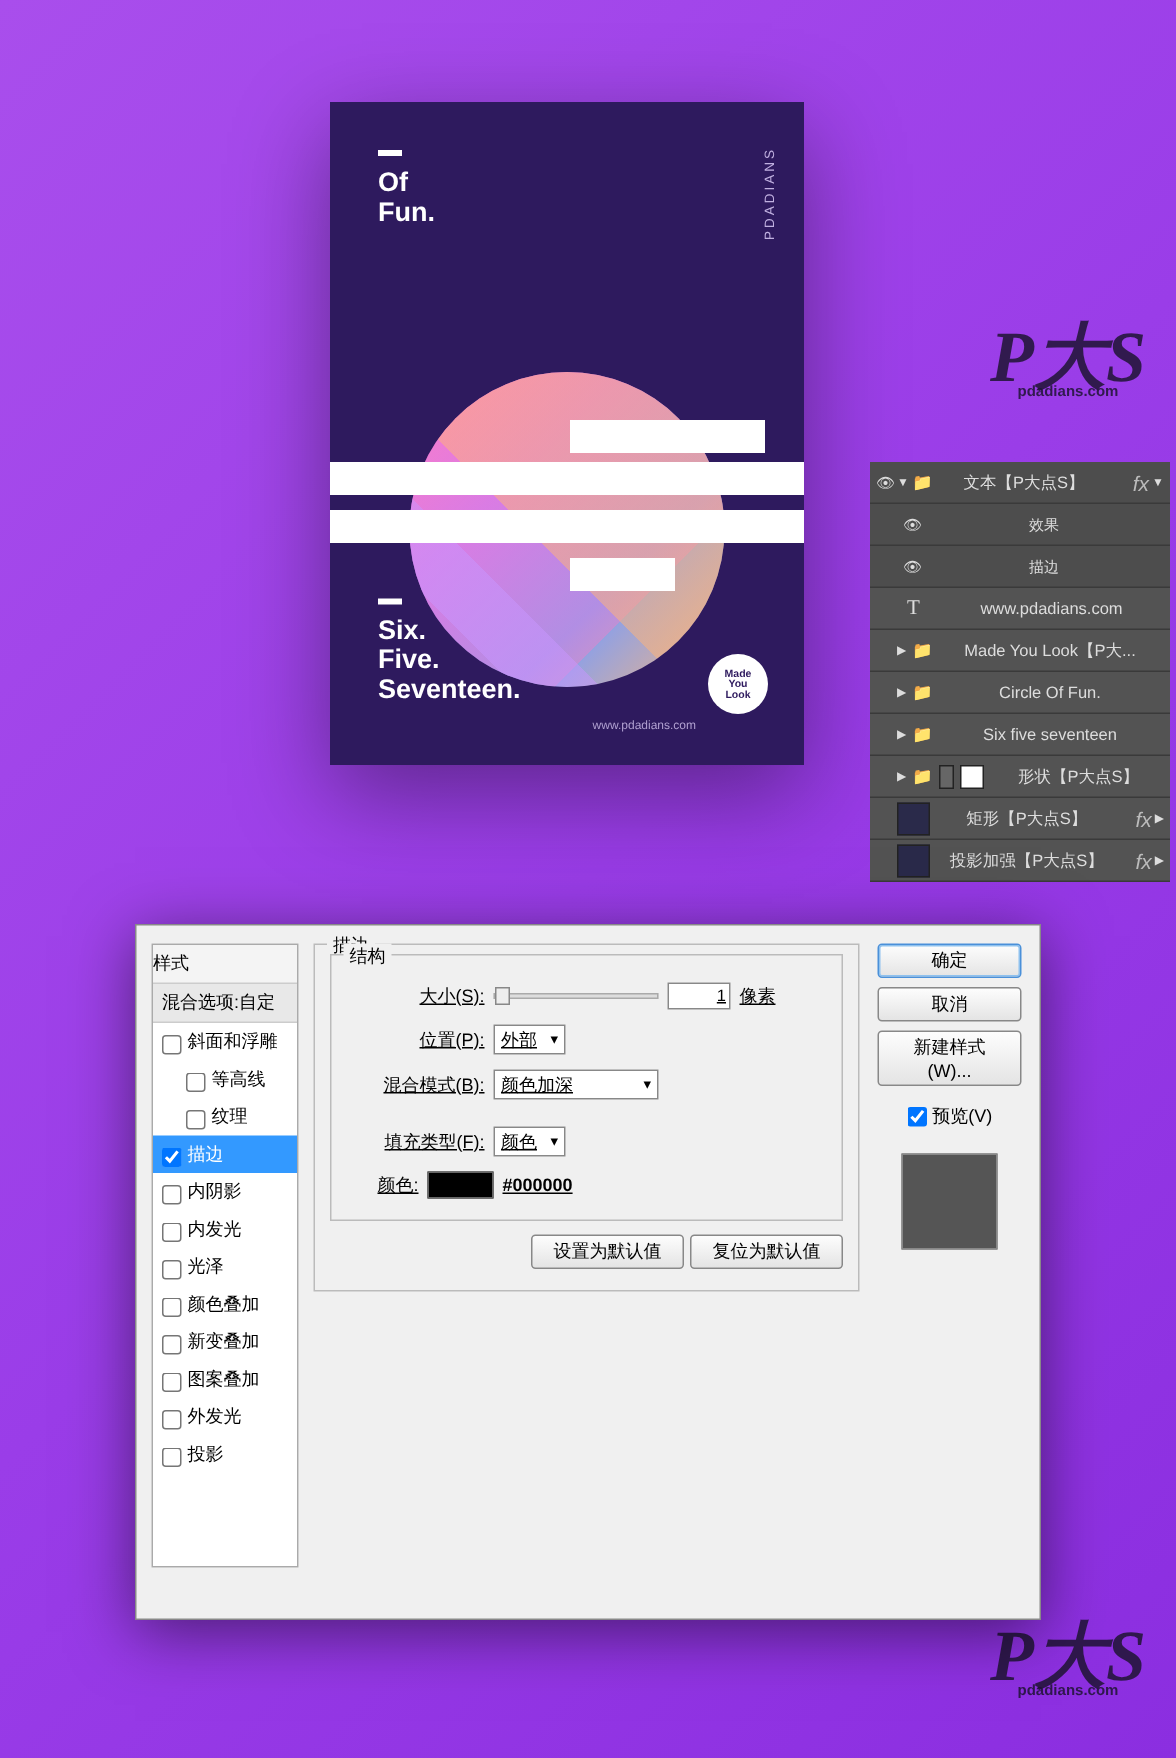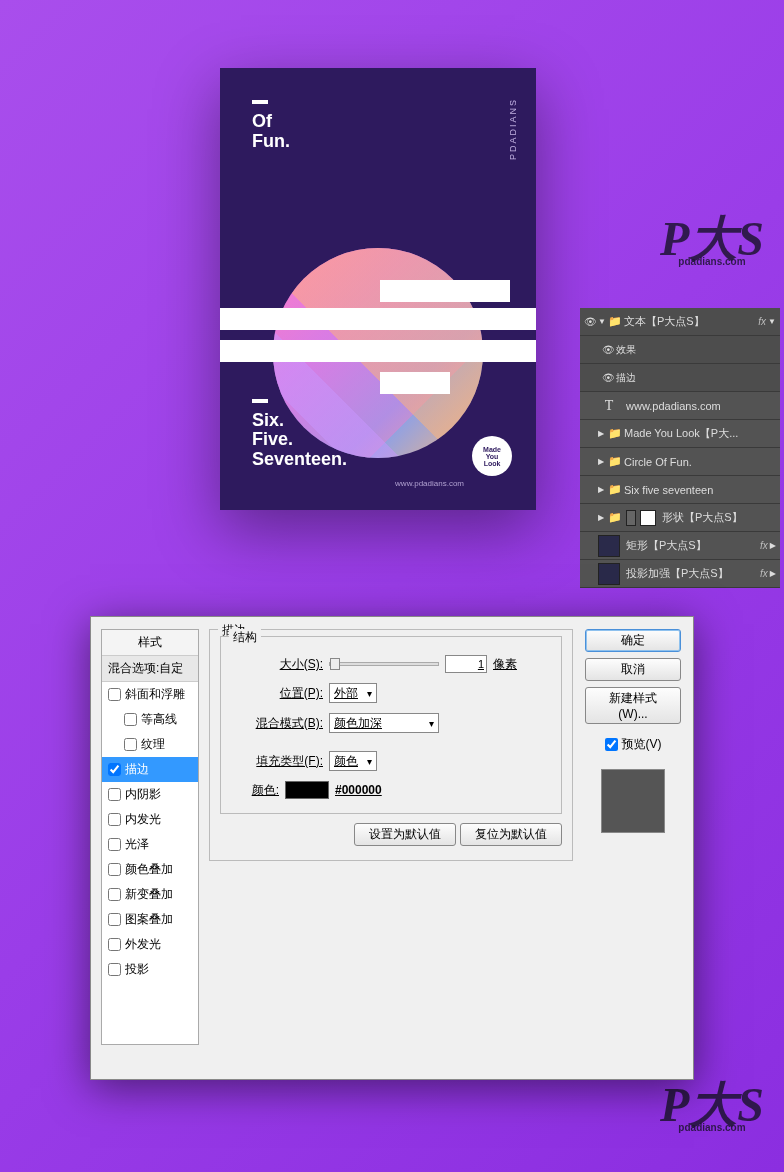--- a/index.html
+++ b/index.html
@@ -82,22 +82,22 @@
 .layer-row.sub { padding-left: 22px; background: #4d4d4d; font-size: 10px; }
 .layer-row .eye { width: 14px; font-size: 10px; }
 .layer-row .arrow { width: 10px; font-size: 8px; }
 .layer-row .folder { width: 16px; color: #ddd; }
 .layer-row .thumb {
   width: 22px; height: 22px; background: #fff; border: 1px solid #222; margin-right: 6px;
   display: flex; align-items: center; justify-content: center; font-size: 10px;
 }
 .layer-row .thumb.dark { background: #2a2a4a; }
 .layer-row .thumb.text { background: none; border: none; color: #ddd; font-family: serif; font-size: 14px; }
-.layer-row .label { flex: 1; white-space: nowrap; overflow: hidden; }
-.layer-row .fx { font-style: italic; font-size: 10px; color: #bbb; margin-left: 14px; }
+.layer-row .label { flex: 1; white-space: nowrap; overflow: hidden; text-align: center; }
+.layer-row .fx { font-style: italic; font-size: 14px; color: #bbb; margin-left: 14px; }
 .layer-row .fx-arrow { font-size: 8px; margin-left: 2px; }
 
 
 .dialog {
   position: absolute; left: 90px; top: 616px;
   width: 604px; height: 464px;
   background: #f0f0f0; border: 1px solid #888;
   box-shadow: 0 8px 40px rgba(0,0,0,0.5);
 }
 .dialog-title {
@@ -111,27 +111,27 @@
   width: 42px; height: 18px; background: #c75050; color: #fff;
   display: flex; align-items: center; justify-content: center; font-size: 10px;
   margin-left: 4px;
 }
 .dialog-body { display: flex; padding: 12px 10px 10px; height: calc(100% - 24px); }
 
 .style-list {
   width: 98px; border: 1px solid #aaa; background: #fff; font-size: 12px;
 }
 .style-list .hdr {
-  text-align: center; padding: 4px 0; border-bottom: 1px solid #ccc; background: #f4f4f4;
+  text-align: left; padding: 4px 0; border-bottom: 1px solid #ccc; background: #f4f4f4;
 }
 .style-list .blend {
   padding: 4px 6px; background: #e8e8e8; border-bottom: 1px solid #ccc;
 }
 .style-list .item {
-  padding: 4px 6px; display: flex; align-items: center; gap: 4px;
+  padding: 4px 6px; display: flex; align-items: flex-end; gap: 4px;
 }
 .style-list .item.sub { padding-left: 22px; }
 .style-list .item.sel { background: #3399ff; color: #fff; }
 .style-list input[type=checkbox] { margin: 0; }
 
 .settings {
   flex: 1; padding: 0 10px;
 }
 .fieldset {
   border: 1px solid #bbb; padding: 8px 10px 14px; margin-bottom: 8px; position: relative;

